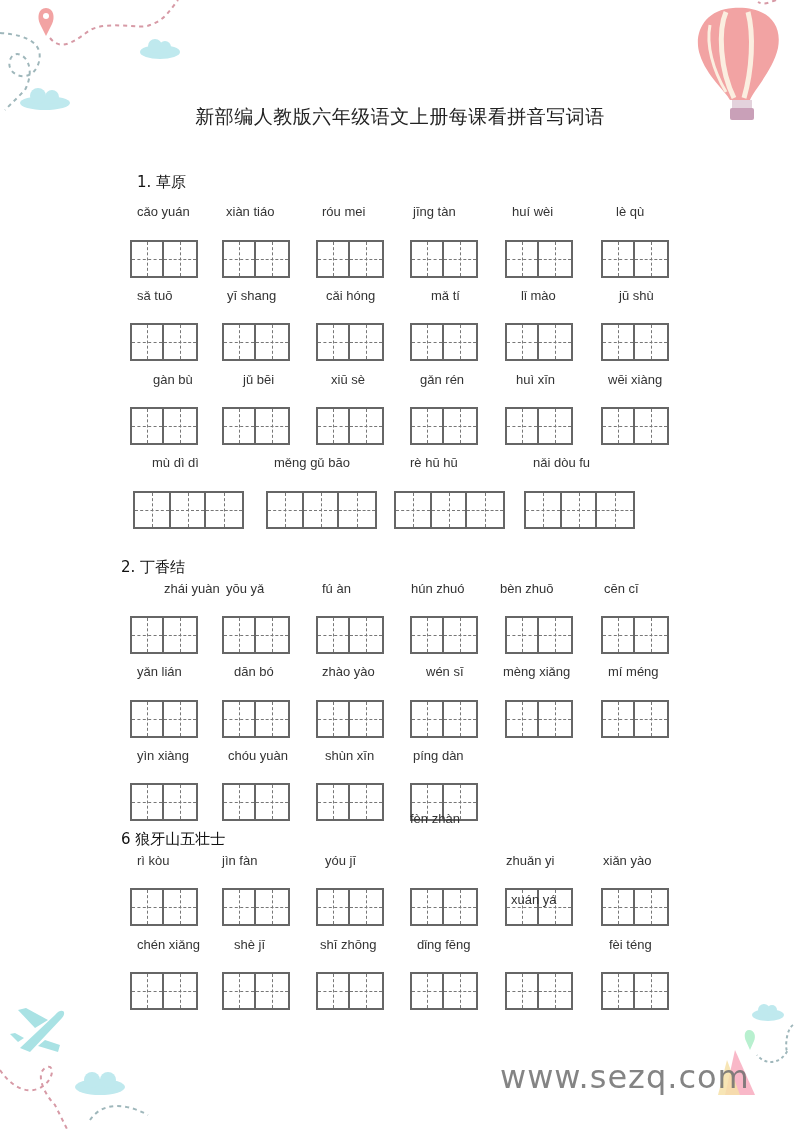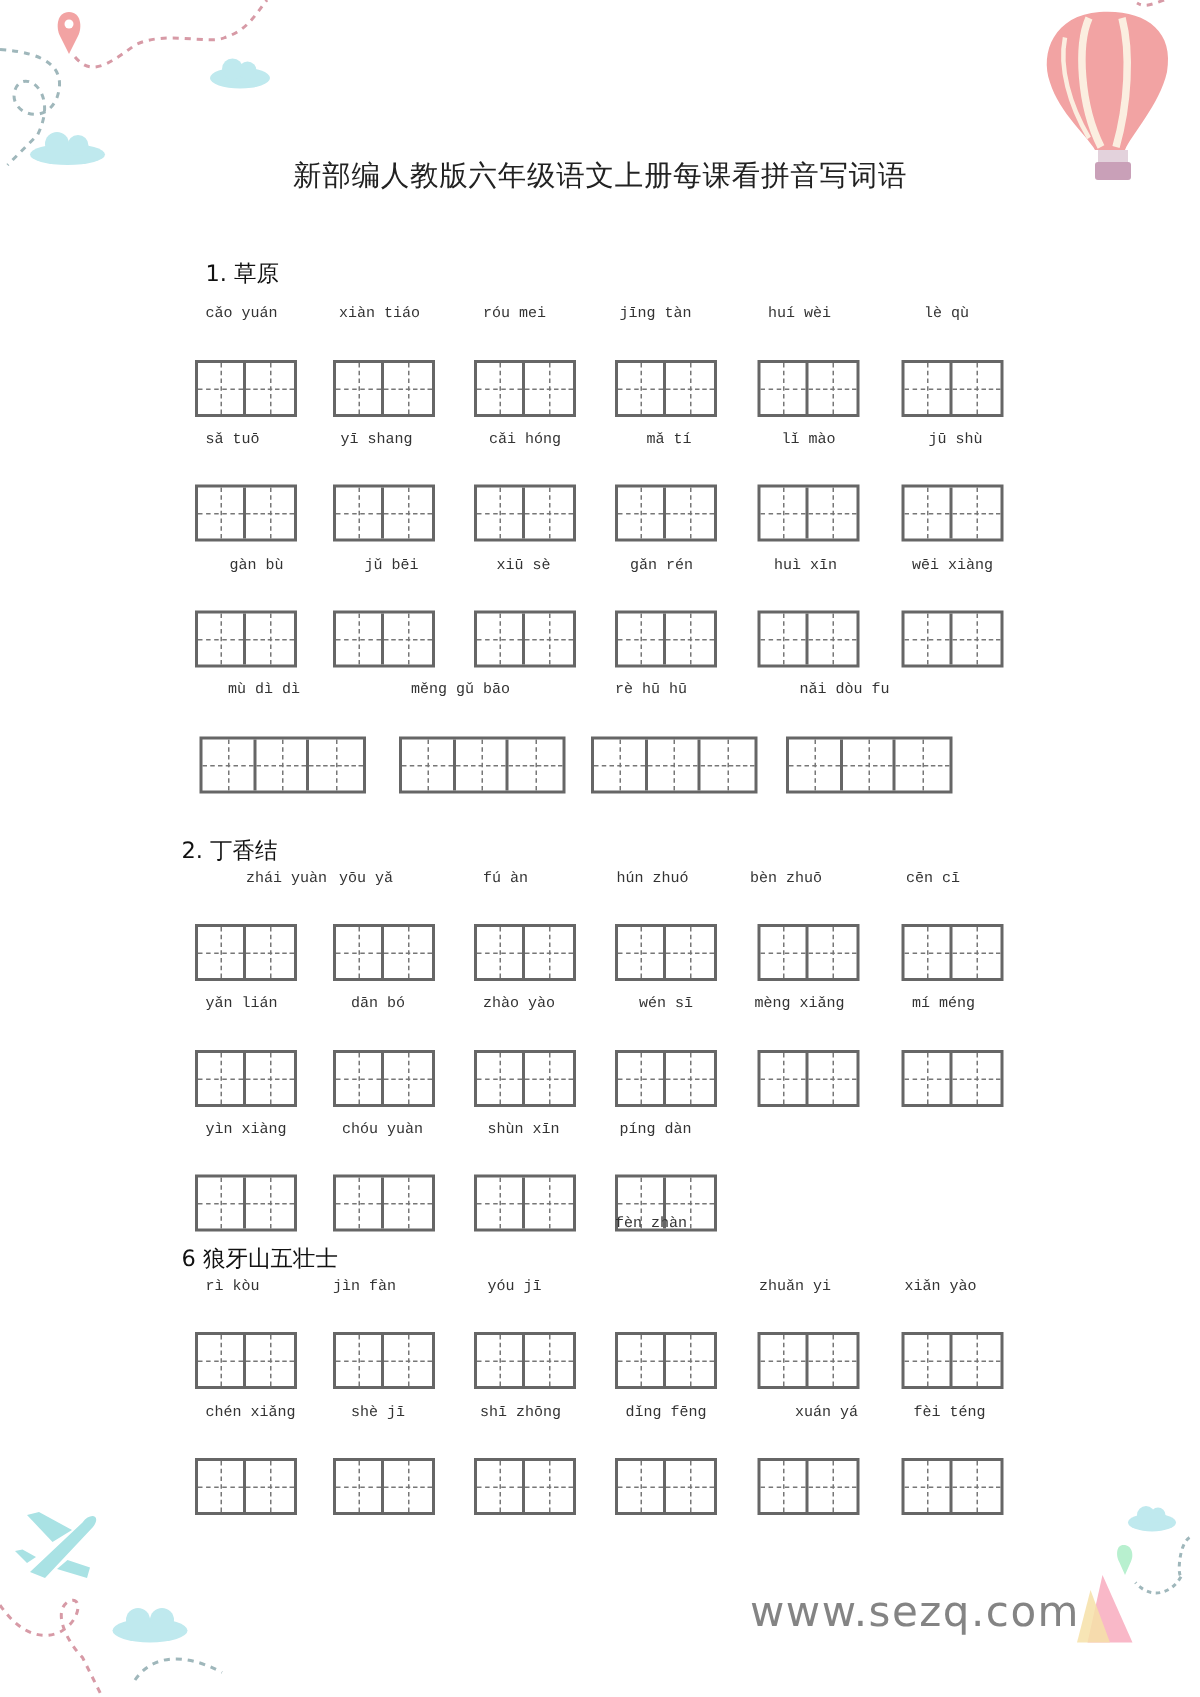--- a/index.html
+++ b/index.html
@@ -2,33 +2,33 @@
 <html><head>
 <meta charset="utf-8">
 <style>
   html, body { margin: 0; padding: 0; background: #ffffff; }
   body { width: 800px; height: 1131px; position: relative; overflow: hidden;
          font-family: "DejaVu Serif", "Liberation Serif", serif; color: #222; }
   .title { position: absolute; top: 104px; left: 0; width: 800px; text-align: center;
            font-family: "DejaVu Sans", sans-serif; font-size: 19px; color: #222; letter-spacing: 0.5px; }
   .section-title { position: absolute; left: 121px; font-family: "DejaVu Sans", sans-serif;
            font-size: 15px; color: #111; }
-  .pinyin { position: absolute; font-family: Liberation Mono, monospace; font-size: 10px;
+  .pinyin { position: absolute; font-family: Liberation Sans, sans-serif; font-size: 13px;
             color: #333; white-space: nowrap; }
   .grid { position: absolute; height: 38px; border: 2px solid #666; box-sizing: border-box;
           display: flex; background: #fff; }
   .cell { position: relative; width: 33px; height: 100%; box-sizing: border-box; border-right: 2px solid #666; }
   .cell:last-child { border-right: none; }
   .cell::before { content: ""; position: absolute; left: 50%; top: 0; bottom: 0;
                   border-left: 1px dashed #777; }
   .cell::after { content: ""; position: absolute; top: 50%; left: 0; right: 0;
                  border-top: 1px dashed #777; }
   .deco { position: absolute; }
   .watermark { position: absolute; left: 500px; top: 1058px; font-family: "DejaVu Sans", sans-serif;
-               font-size: 28px; color: rgba(110,110,110,0.85); letter-spacing: 1px; text-align: center; }
+               font-size: 32px; color: rgba(110,110,110,0.85); letter-spacing: 1px; text-align: center; }
 </style>
 </head>
 <body>
 
 <svg class="deco" style="left:0;top:0" width="200" height="120" viewBox="0 0 200 120">
   <path d="M0 33 C30 35, 45 45, 38 65 C30 85, 5 75, 10 60 C15 45, 40 60, 25 90 L5 110" fill="none" stroke="#9fb7bb" stroke-width="2" stroke-dasharray="4 4"></path>
   <path d="M50 38 C60 50, 70 45, 90 30 C110 20, 140 30, 150 25 C165 20, 170 10, 178 0" fill="none" stroke="#d79aa6" stroke-width="2" stroke-dasharray="4 4"></path>
   <g>
     <path d="M46 8 C38 8, 37 18, 40 24 L46 36 L52 24 C55 18, 54 8, 46 8 Z" fill="#f2a3a3"></path>
     <circle cx="46" cy="16" r="3" fill="#fff"></circle>
@@ -324,21 +324,21 @@
     <div class="pinyin" style="top: 937px; left: 320px;">shī zhōng</div>
     <div class="grid" style="top: 972px; left: 316px; width: 68px;">
       <div class="cell"></div>
       <div class="cell"></div>
     </div>
     <div class="pinyin" style="top: 937px; left: 417px;">dǐng fēng</div>
     <div class="grid" style="top: 972px; left: 410px; width: 68px;">
       <div class="cell"></div>
       <div class="cell"></div>
     </div>
-    <div class="pinyin" style="top: 937px; left: 511px; margin-left: 19px;">xuán yá</div>
+    <div class="pinyin" style="top: 892px; left: 511px;">xuán yá</div>
     <div class="grid" style="top: 972px; left: 505px; width: 68px;">
       <div class="cell"></div>
       <div class="cell"></div>
     </div>
     <div class="pinyin" style="top: 937px; left: 609px;">fèi téng</div>
     <div class="grid" style="top: 972px; left: 601px; width: 68px;">
       <div class="cell"></div>
       <div class="cell"></div>
     </div>
   </div>

